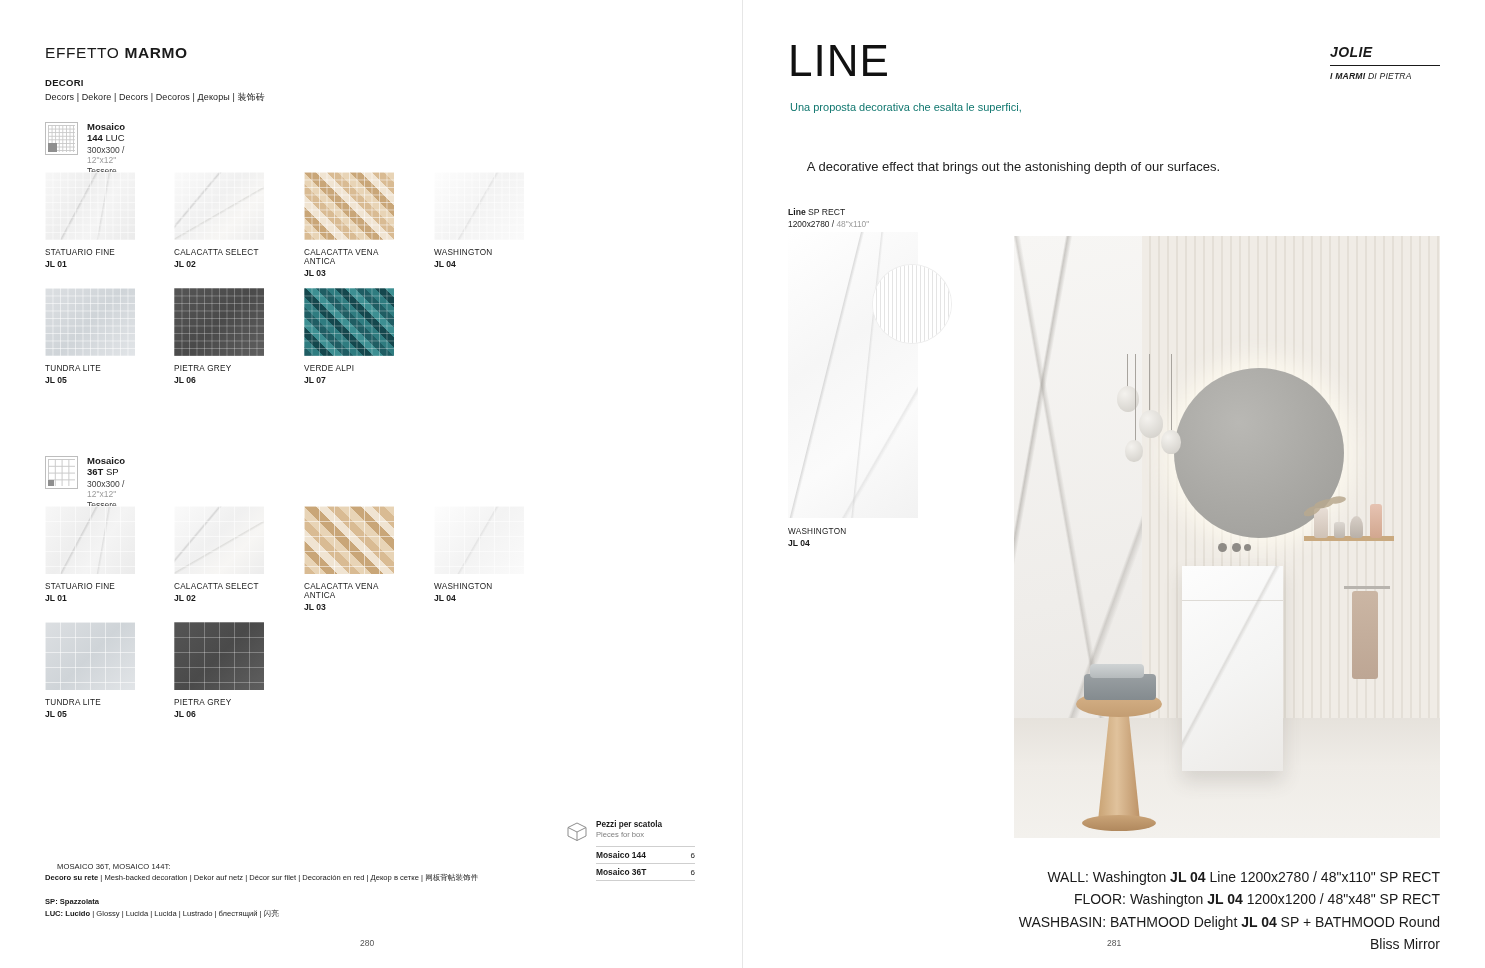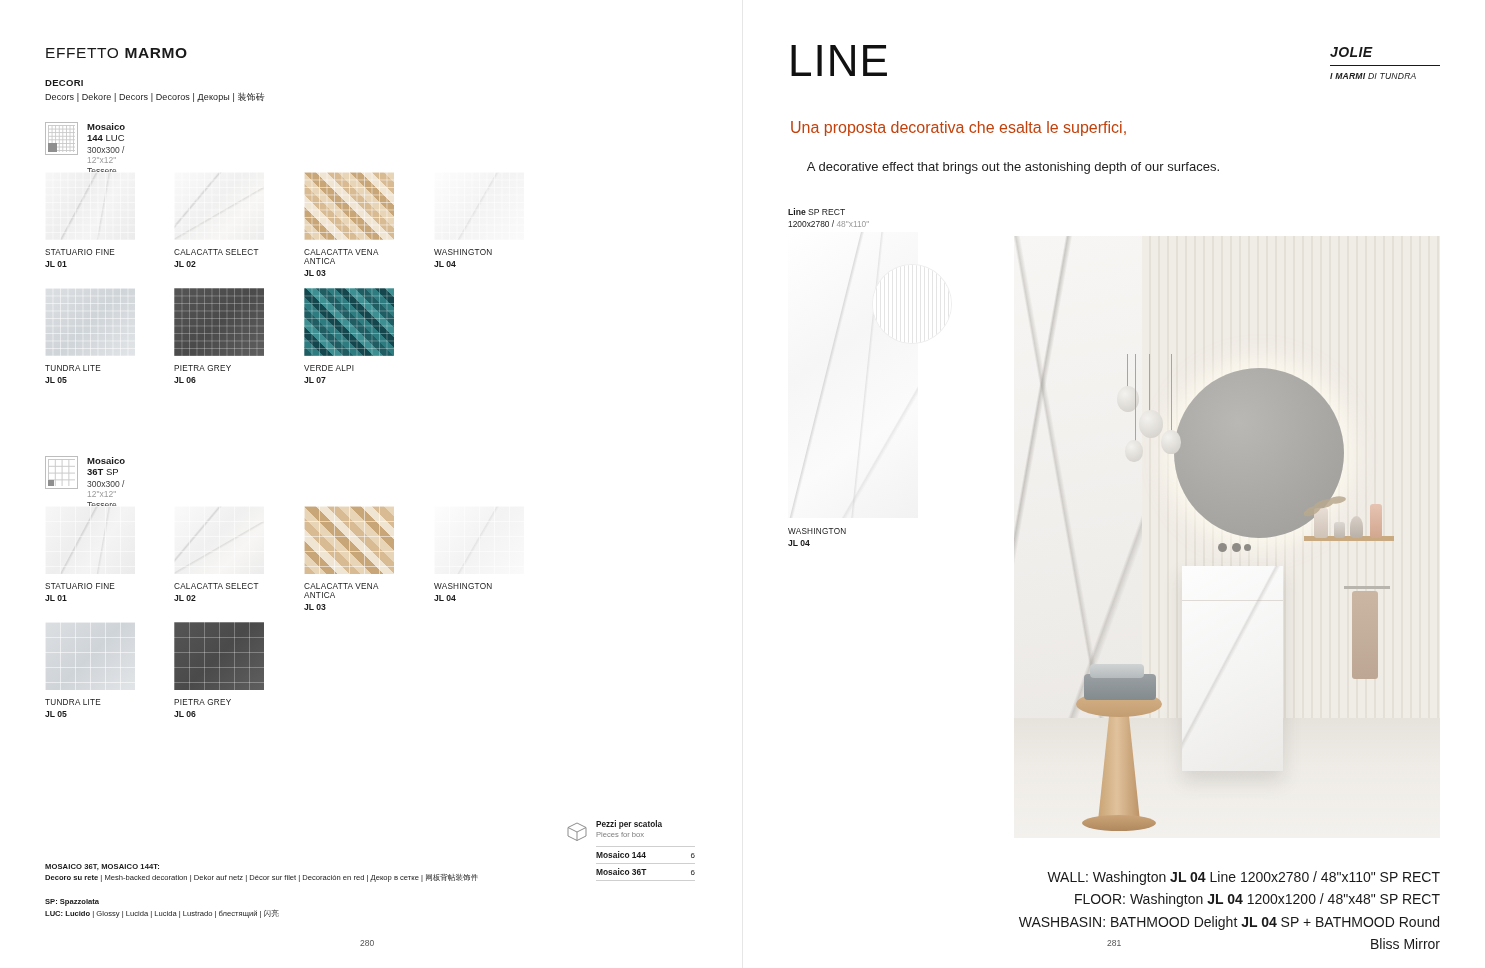--- a/index.html
+++ b/index.html
@@ -104,39 +104,39 @@
   .box-txt{position:absolute;left:30px;top:0;}
   .box-t1{font-size:8.2px;font-weight:700;}
   .box-t2{font-size:7.6px;color:#7d7d7d;margin-top:1px;}
   .box-rows{position:absolute;left:30px;top:26px;width:99px;}
   .box-row{display:flex;justify-content:space-between;align-items:center;
     border-top:1px solid #cfcfcf;padding:3px 0 3px;font-size:8.4px;font-weight:700;}
   .box-row:last-child{border-bottom:1px solid #cfcfcf;}
   .box-row span.qty{font-weight:400;font-size:8px;}
 
   .foot-notes{position:absolute;left:45px;top:862px;}
-  .fn-l1{font-size:7.6px;font-weight:700;letter-spacing:.1px;}
+  .fn-l1{font-size:7.6px;font-weight:400;letter-spacing:.1px;margin-left:12px;}
   .fn-l2{font-size:7.6px;margin-top:2px;}
   .fn-l2 b{font-weight:700;text-align:right;}
   .fn-l3{font-size:7.6px;font-weight:700;margin-top:14px;}
   .fn-l4{font-size:7.6px;margin-top:3px;}
   .fn-l4 b{font-weight:700;}
 
   .pgnum{position:absolute;bottom:20px;font-size:8.5px;color:#555;}
   .pgnum-l{left:360px;}
 
   
   .line-title{position:absolute;left:788px;top:36px;font-size:44px;letter-spacing:1px;font-weight:400;color:#111;}
   .brand{position:absolute;left:1330px;top:44px;width:110px;}
   .brand-1{font-size:14px;font-weight:700;letter-spacing:.4px;}
   .brand-rule{border-top:1px solid #1a1a1a;margin-top:5px;}
   .brand-2{font-size:8.6px;margin-top:5px;letter-spacing:.2px;}
   .brand-2 b{font-weight:700;}
 
-  .lead{position:absolute;left:790px;top:116px;width:420px;font-size:16px;line-height:1.45;color:#c2410c;}
+  .lead{position:absolute;left:790px;top:100px;width:420px;font-size:11px;line-height:1.45;color:#0f766e;}
   .lead-en{position:absolute;left:790px;top:159px;width:430px;font-size:13px;color:#222;text-align:right;}
 
   .spec{position:absolute;left:788px;top:207px;}
   .spec-1{font-size:8.6px;font-weight:700;}
   .spec-1 span{font-weight:400;}
   .spec-2{font-size:8.4px;margin-top:2px;}
   .spec-2 i{font-style:normal;color:#9b9b9b;}
 
   .bigtile{position:absolute;left:788px;top:232px;width:130px;height:286px;
     background:linear-gradient(145deg,#ffffff 0%,#f6f6f6 40%,#fbfbfb 70%,#f2f2f2 100%);}
@@ -367,21 +367,21 @@
   <div class="pgnum pgnum-l" style="left:360px;">280</div>
 </div>
 
 <div class="page page-right">
   <div class="line-title" style="left:45px;">LINE</div>
 
   <div class="brand" style="left:587px;font-style:italic;">
     <div class="brand-1">JOLIE</div>
     <div class="brand-rule"></div>
     <div class="brand-2">
-      <b>I MARMI</b><span> DI TUNDRA</span>
+      <b>I MARMI</b><span> DI PIETRA</span>
     </div>
   </div>
 
   <div class="lead" style="left:47px;">
     <div>Una proposta decorativa che esalta le superfici,</div>
   </div>
   <div class="lead-en" style="left:47px;">A decorative effect that brings out the astonishing depth of our surfaces.</div>
 
   <div class="spec" style="left:45px;">
     <div class="spec-1">

